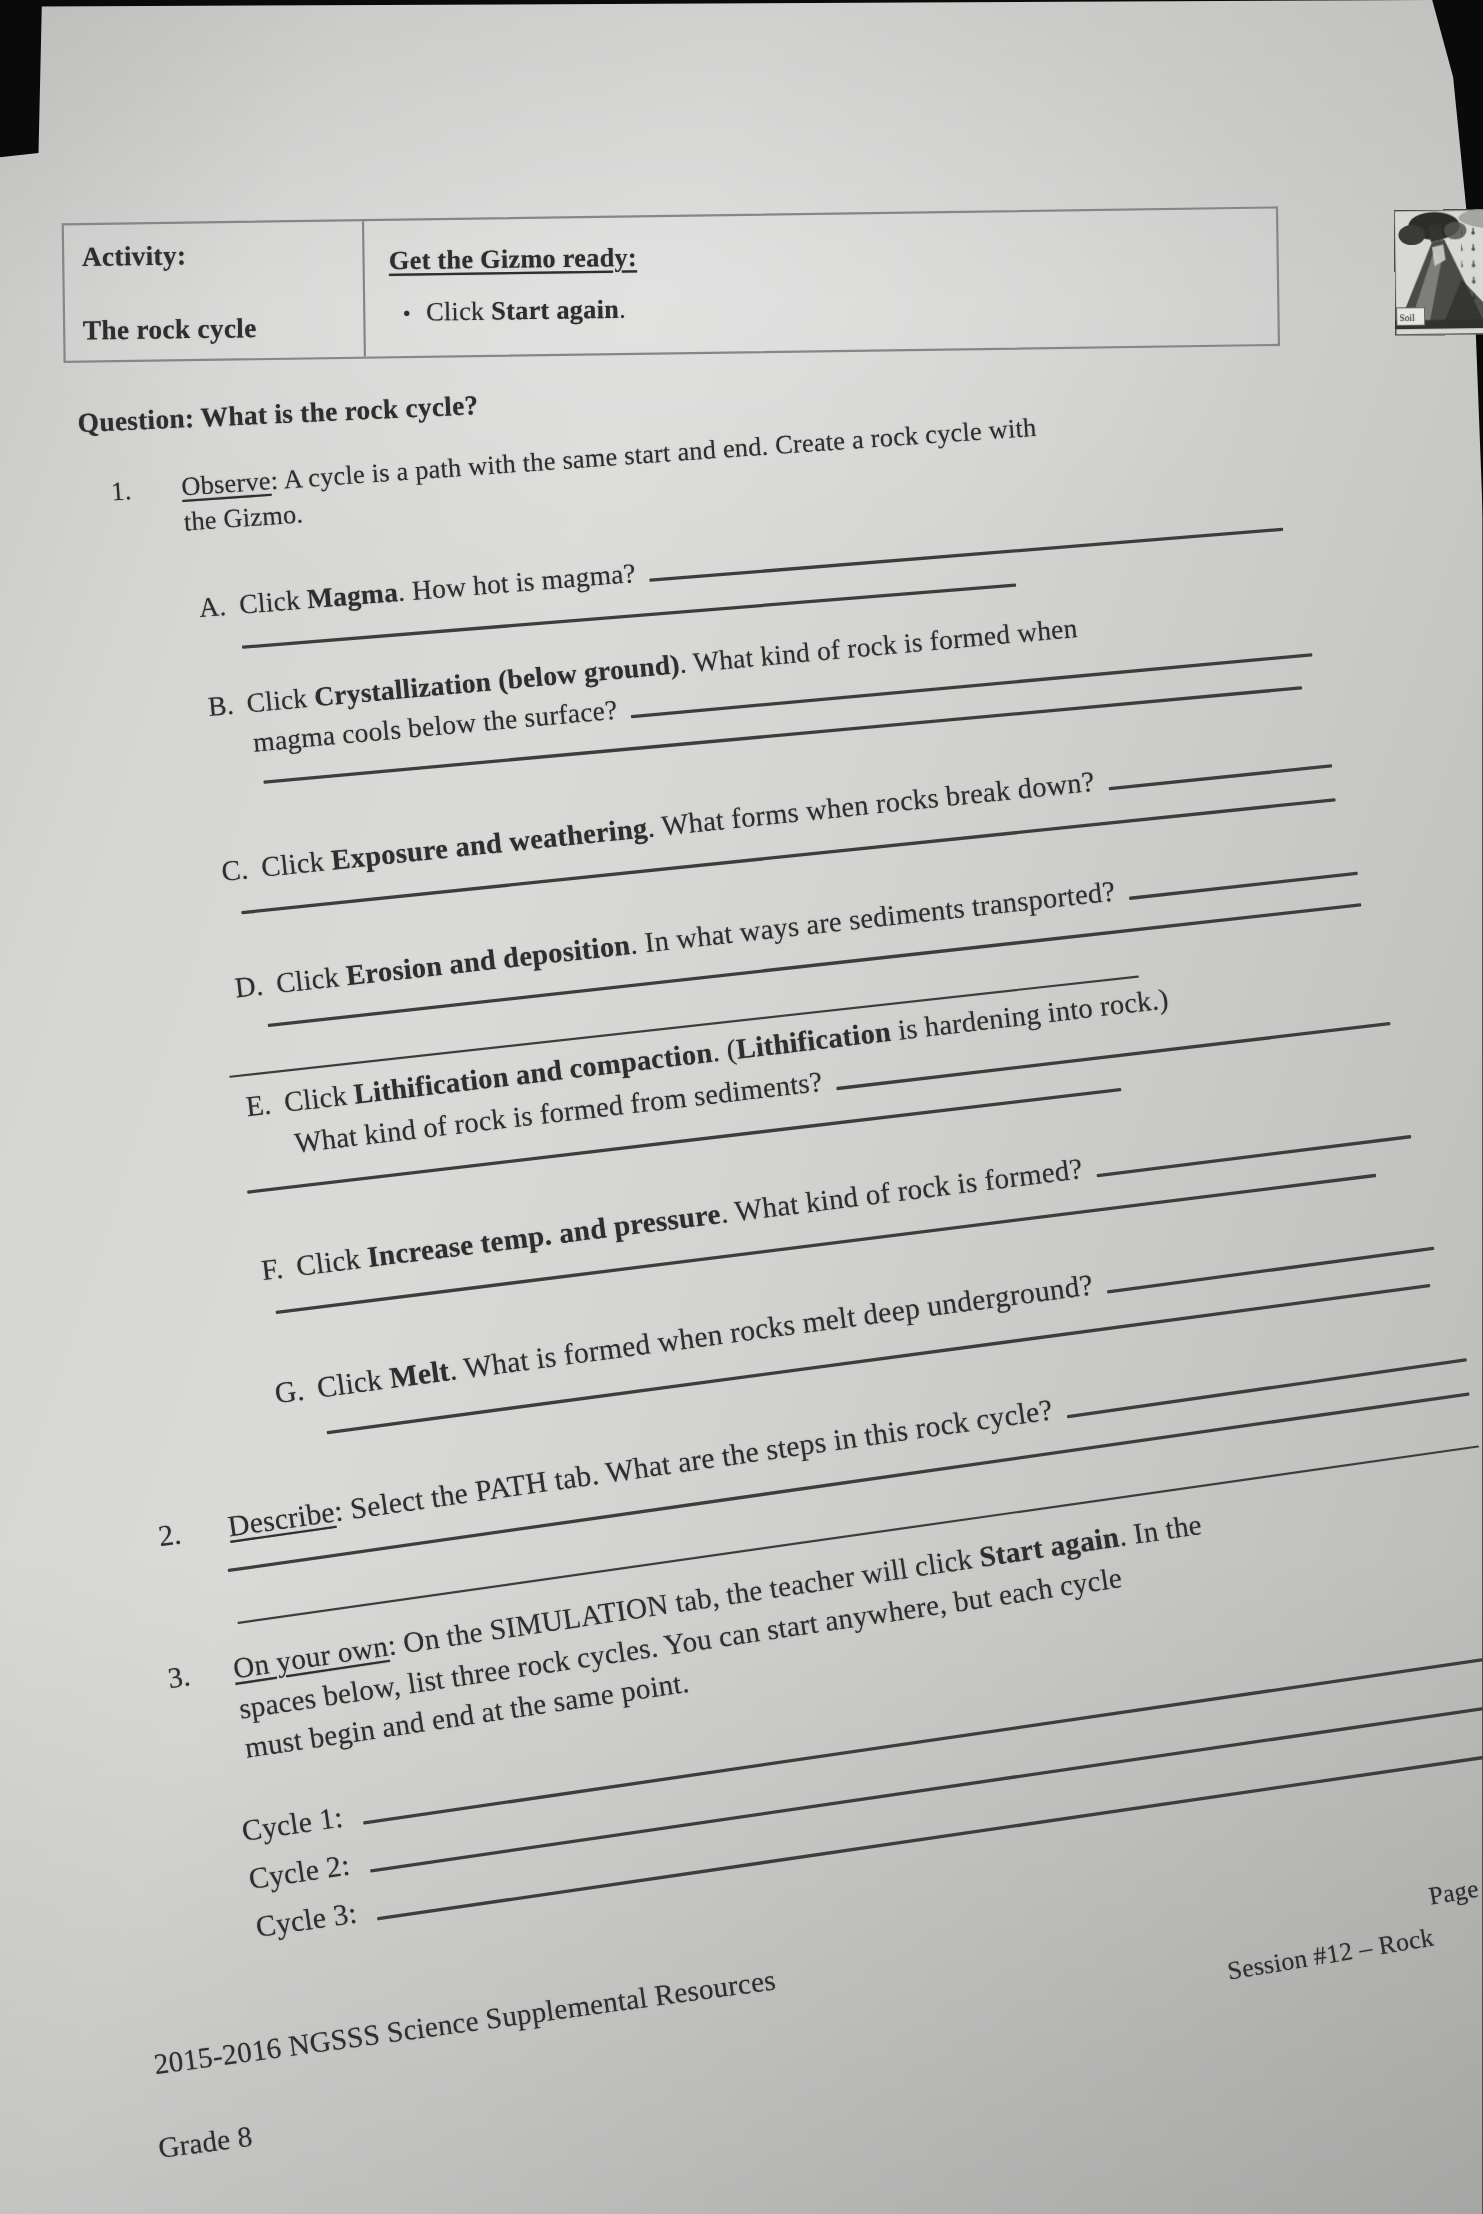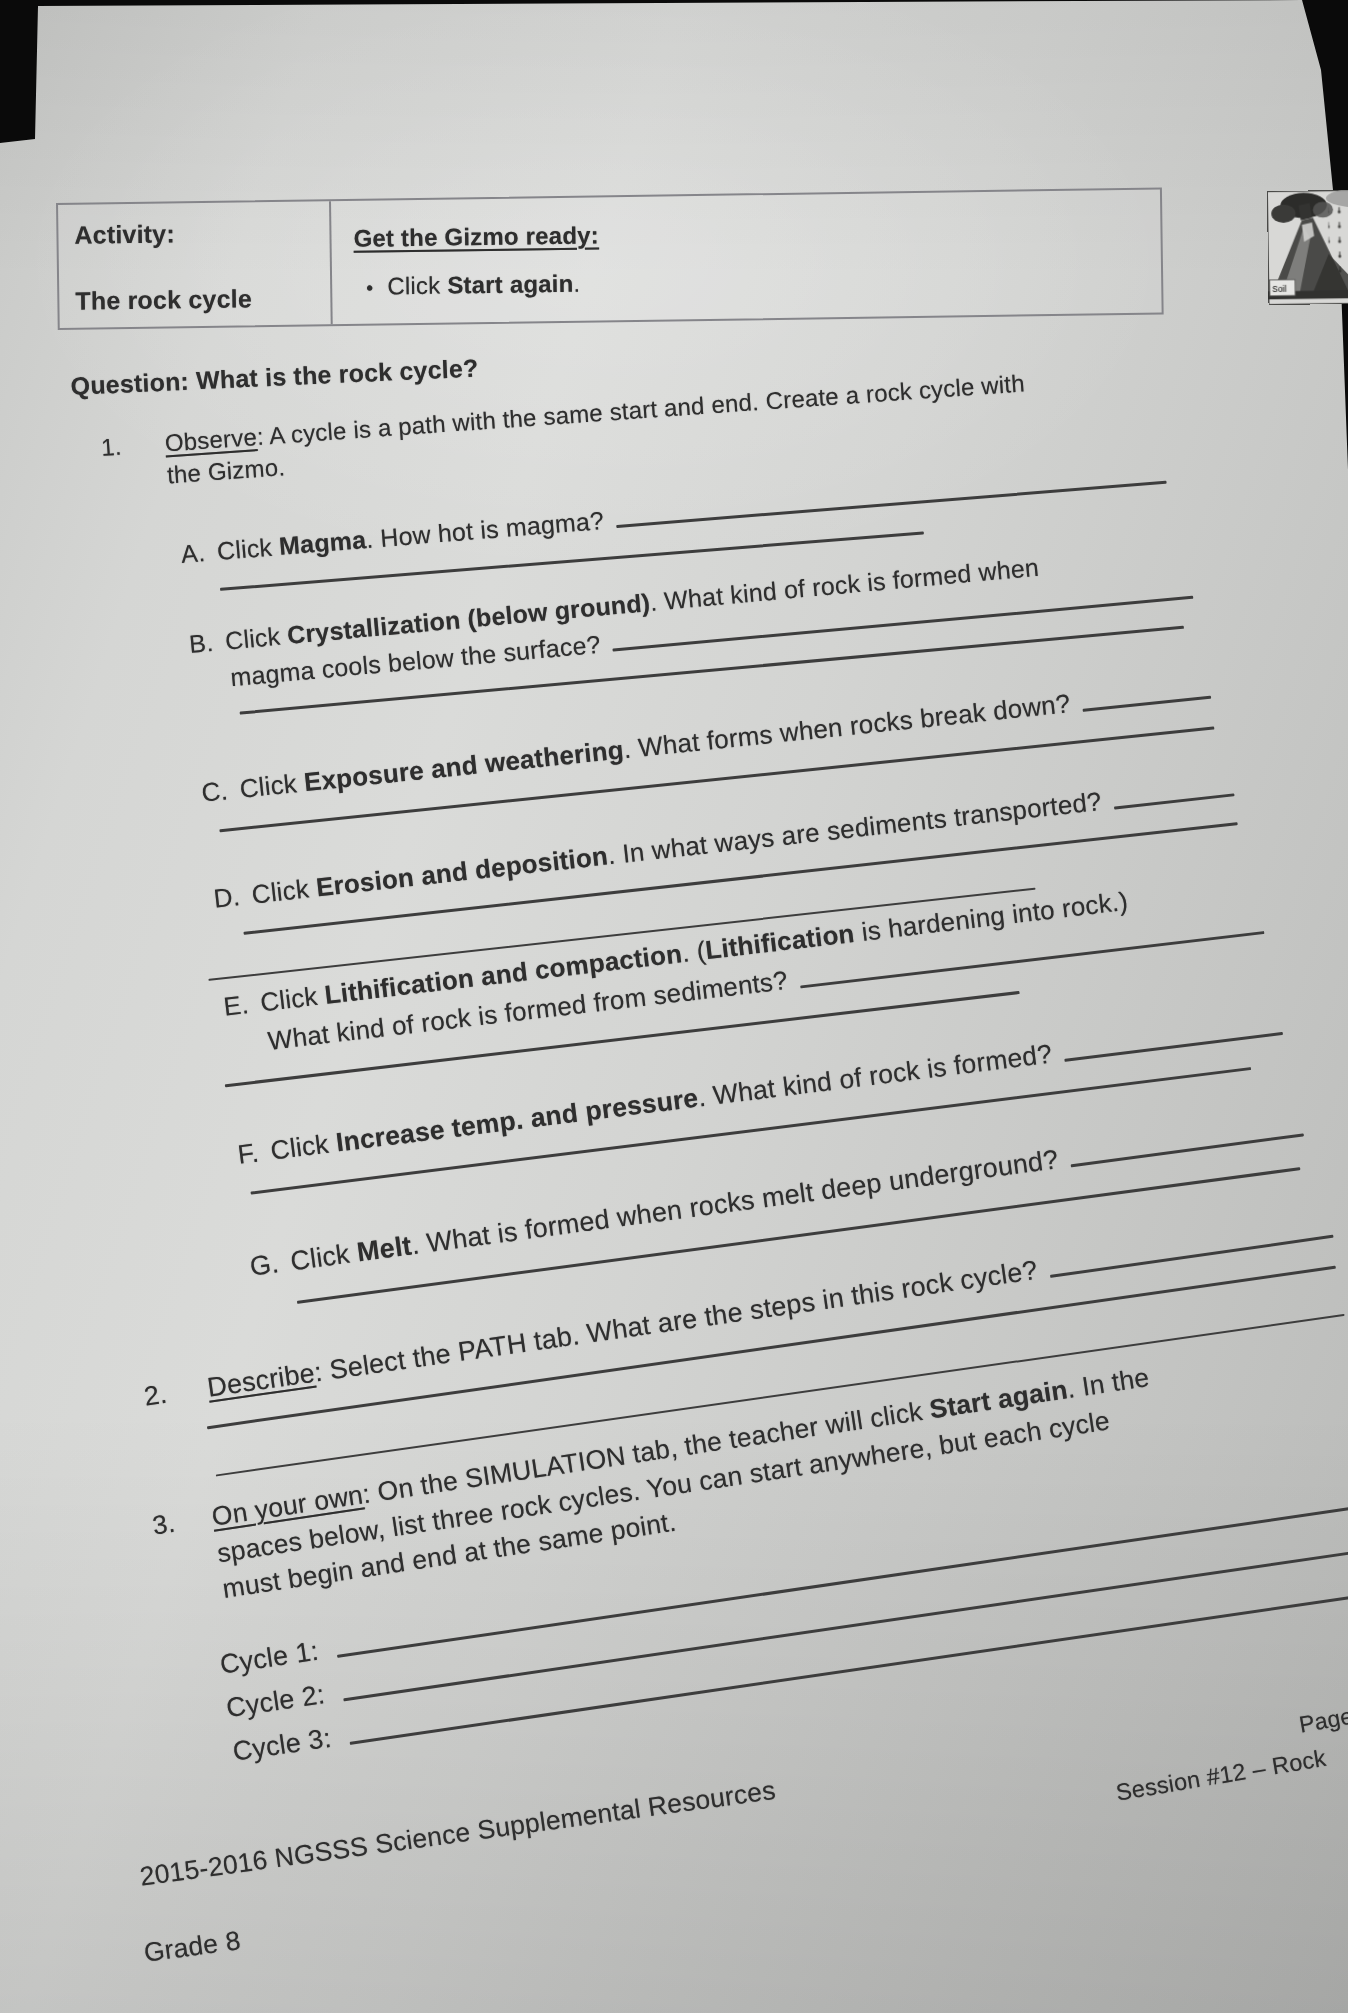--- a/index.html
+++ b/index.html
@@ -6,21 +6,21 @@
   #canvas{position:relative;width:1348px;height:2013px;overflow:hidden;background:#0a0a0a;
           font-family:"Liberation Sans", sans-serif;}
   #paper{position:absolute;inset:0;
     background:
       radial-gradient(ellipse 950px 520px at 44% 13%, rgba(255,255,255,0.18), transparent 62%),
       linear-gradient(108deg, #c7c8c6 0%, #d5d6d4 16%, #dadbd9 34%, #d3d4d2 52%, #c9cac8 70%, #c0c1bf 86%, #b8b9b7 100%);
     clip-path: polygon(38px 6px, 1302px 0px, 1321px 70px, 1340px 260px, 1348px 470px,
                        1348px 2013px, 0px 2013px, 0px 143px, 35px 139px);}
   #paper .shade{position:absolute;inset:0;
     background:linear-gradient(180deg, rgba(0,0,0,0.05) 0%, transparent 14%, transparent 70%, rgba(0,0,0,0.10) 100%);}
-  #content{position:absolute;inset:0;filter:blur(0.4px);color:#2e2e2e;}
+  #content{position:absolute;inset:0;filter:blur(0.4px);color:#2e2e2e;font-family:Liberation Serif, serif;}
   .blk{position:absolute;transform-origin:0 0;color:#2e2e2e;
        text-shadow:0 0 1.1px rgba(55,55,55,0.55);letter-spacing:0.2px;}
   .row{display:flex;align-items:baseline;}
   .irow{display:flex;align-items:flex-start;}
   .nowrap{white-space:nowrap;}
   .fill{flex:1 1 auto;height:2.6px;background:#3d3d3d;align-self:flex-end;
         margin:0 0 6px 12px;min-width:26px;border-radius:1px;}
   .ans{height:2.6px;background:#3d3d3d;border-radius:1px;}
   .b{font-weight:700;}
   .u{text-decoration:underline;text-decoration-thickness:2px;text-underline-offset:4px;}

